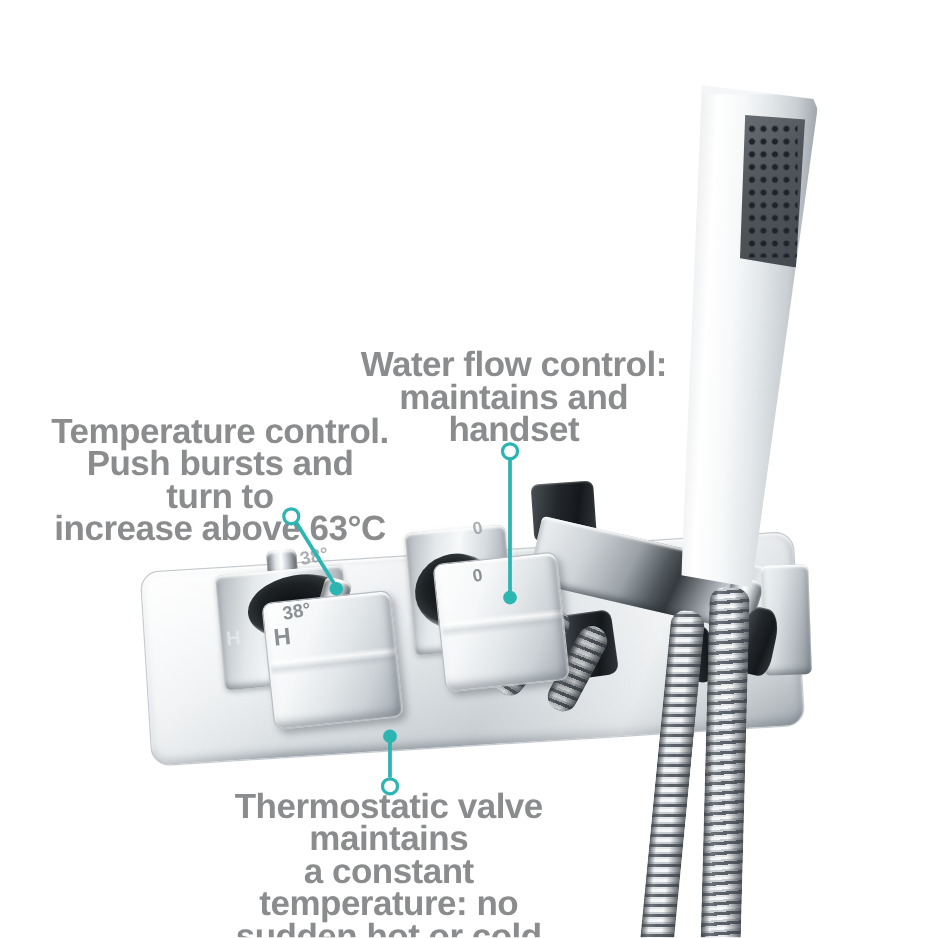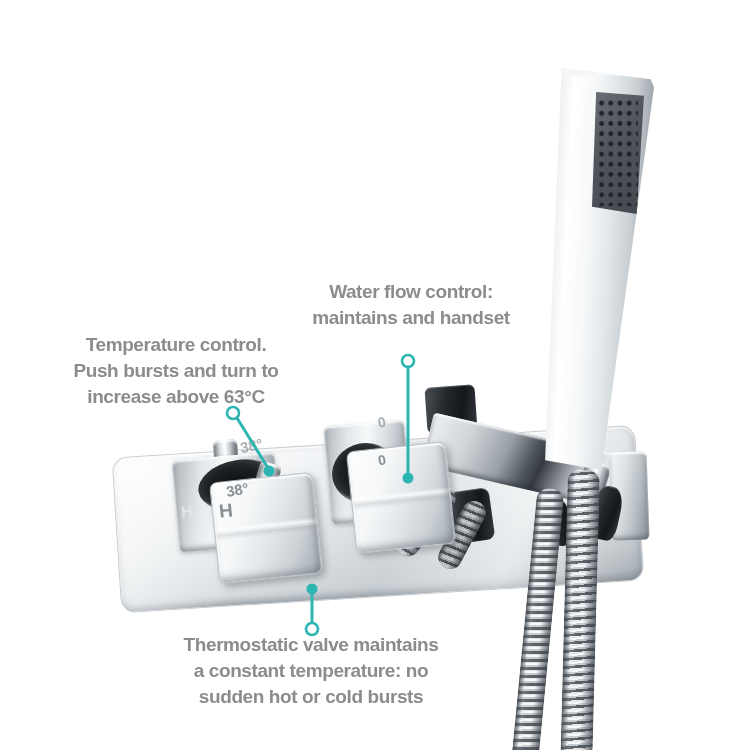--- a/index.html
+++ b/index.html
@@ -6,21 +6,21 @@
   html,body { background:#ffffff; }
   .stage {
     position:relative; width:750px; height:750px; background:#ffffff;
     overflow:hidden; font-family:"Liberation Sans", sans-serif;
   }
   .abs { position:absolute; }
 
   
   .note {
     position:absolute; z-index:15; text-align:center;
-    color:#8a8c8e; font-weight:700; font-size:19px; line-height:26px;
+    color:#8a8c8e; font-weight:700; font-size:28px; line-height:26px;
     letter-spacing:-0.4px;
   }
   .note span { display:block; }
 
   
   .plate {
     z-index:1; border-radius:15px; border:1px solid #c6cbd0;
     background:linear-gradient(172deg,#fbfcfd 0%,#f1f3f5 25%,#e6eaec 48%,#dadfe2 66%,#cdd3d7 82%,#b4bbc0 94%,#9aa1a7 100%);
     box-shadow:inset 0 2px 2px #ffffff, inset 0 -4px 7px rgba(95,104,112,.45), inset -3px 0 6px rgba(150,158,165,.35);
   }

